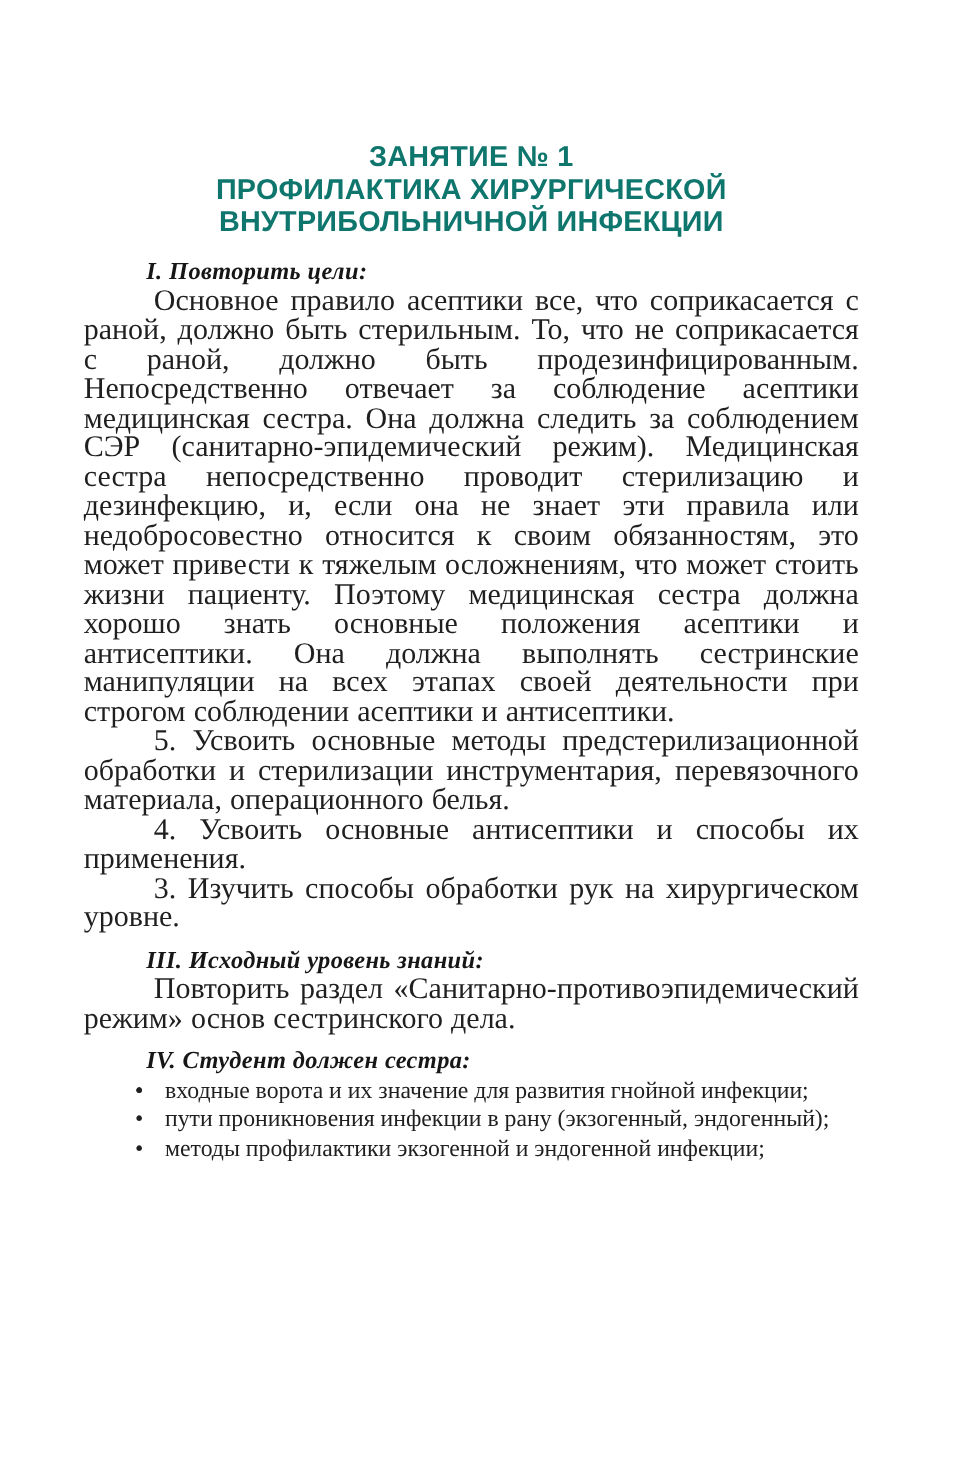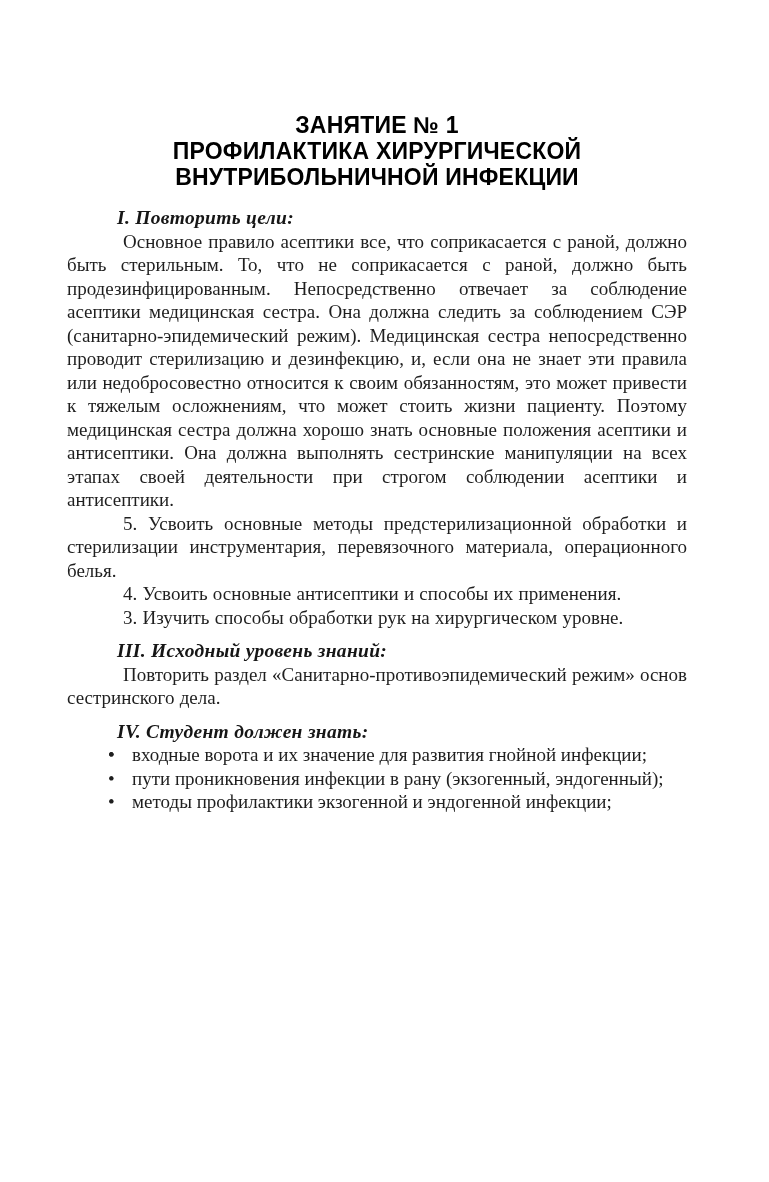--- a/index.html
+++ b/index.html
@@ -23,21 +23,21 @@
     color: #1f1f1f;
   }
   .title {
     margin: 112px 0 0 0;
     padding: 0;
     font-family: "Liberation Sans", "DejaVu Sans", sans-serif;
     font-weight: 700;
     font-size: 23px;
     line-height: 26px;
     text-align: center;
-    color: #000000;
+    color: #0f766e;
     letter-spacing: 0.2px;
   }
   .title span { display: block; }
   .section-heading {
     margin: 16px 0 0 0;
     padding: 0;
     font-family: "Liberation Serif", "DejaVu Serif", serif;
     font-weight: 700;
     font-style: italic;
     font-size: 19.5px;
@@ -48,21 +48,21 @@
   }
   .section-heading + .section-heading,
   p.para + .section-heading,
   ul.bullets + .section-heading {
     margin-top: 10px;
   }
   p.para {
     margin: 0;
     padding: 0;
     font-family: "Liberation Serif", "DejaVu Serif", serif;
-    font-size: 19px;
+    font-size: 24px;
     line-height: 23.5px;
     text-align: justify;
     text-indent: 56px;
     hyphens: auto;
     -webkit-hyphens: auto;
     word-spacing: 0.5px;
   }
   ul.bullets {
     list-style: none;
     margin: 0;
@@ -100,21 +100,21 @@
     <h2 class="section-heading">I. Повторить цели:</h2>
     <p class="para">Основное правило асептики все, что соприкасается с раной, должно быть стерильным. То, что не соприкасается с раной, должно быть продезинфицированным. Непосредственно отвечает за соблюдение асептики медицинская сестра. Она должна следить за соблюдением СЭР (санитарно-эпидемический режим). Медицинская сестра непосредственно проводит стерилизацию и дезинфекцию, и, если она не знает эти правила или недобросовестно относится к своим обязанностям, это может привести к тяжелым осложнениям, что может стоить жизни пациенту. Поэтому медицинская сестра должна хорошо знать основные положения асептики и антисептики. Она должна выполнять сестринские манипуляции на всех этапах своей деятельности при строгом соблюдении асептики и антисептики.</p>
 
     <p class="para">5. Усвоить основные методы предстерилизационной обработки и стерилизации инструментария, перевязочного материала, операционного белья.</p>
     <p class="para">4. Усвоить основные антисептики и способы их применения.</p>
     <p class="para">3. Изучить способы обработки рук на хирургическом уровне.</p>
 
     <h2 class="section-heading">III. Исходный уровень знаний:</h2>
     <p class="para">Повторить раздел «Санитарно-противоэпидемический режим» основ сестринского дела.</p>
 
-    <h2 class="section-heading">IV. Студент должен знать:</h2>
+    <h2 class="section-heading">IV. Студент должен сестра:</h2>
     <ul class="bullets">
       <li>
         <span class="bullet-glyph">•</span>
       </li>
       <li>
         <span class="bullet-glyph">•</span>
         <span>входные ворота и их значение для развития гнойной инфекции;</span>
       </li>
       <li>
         <span class="bullet-glyph">•</span>

